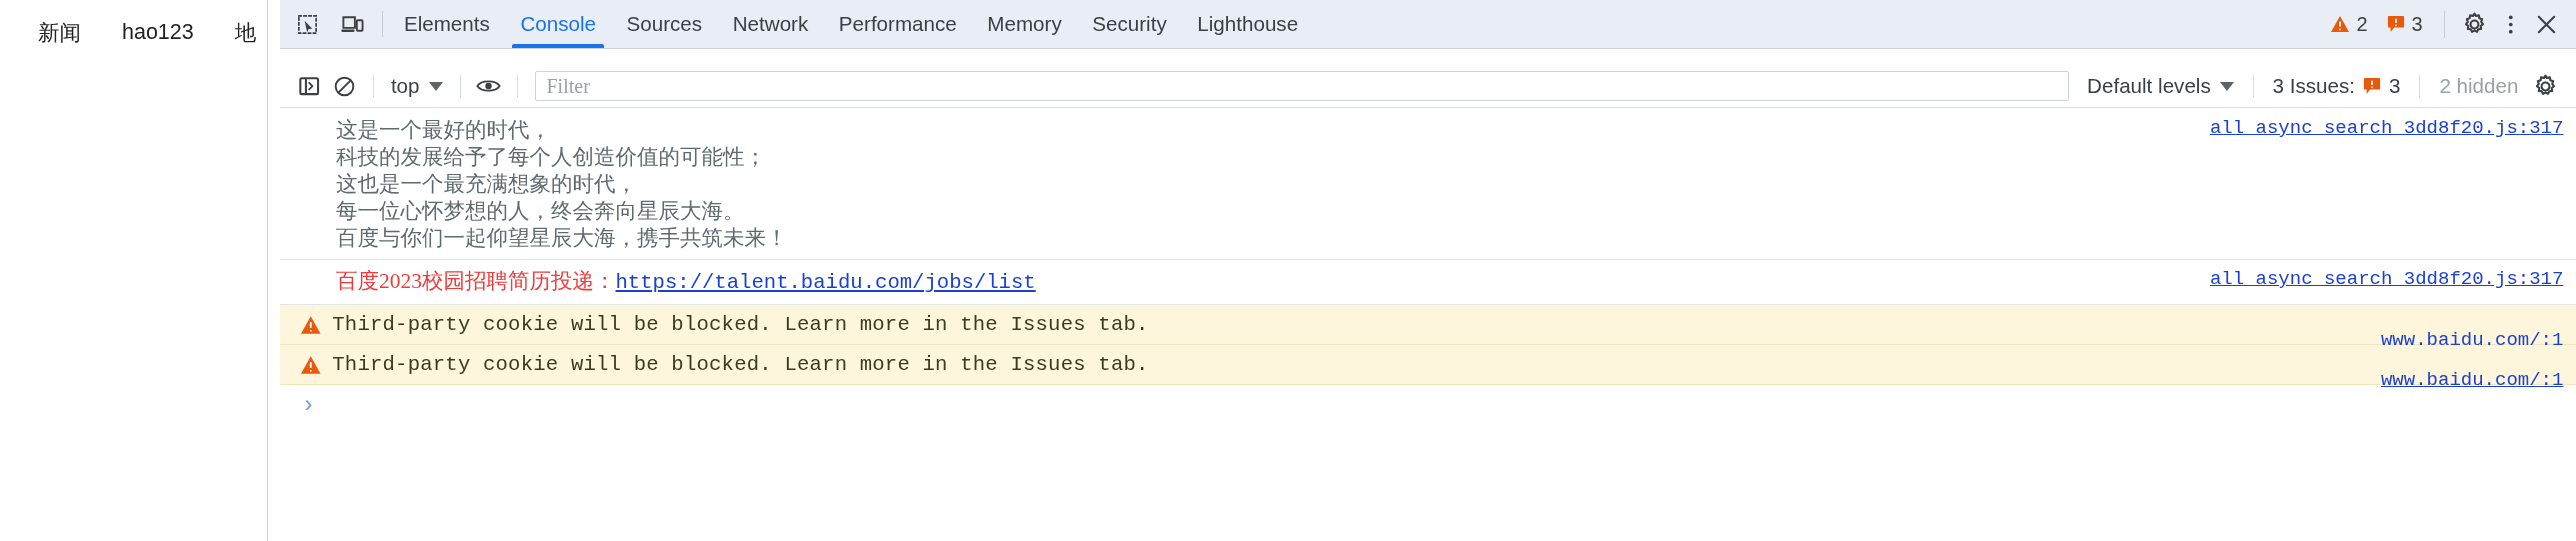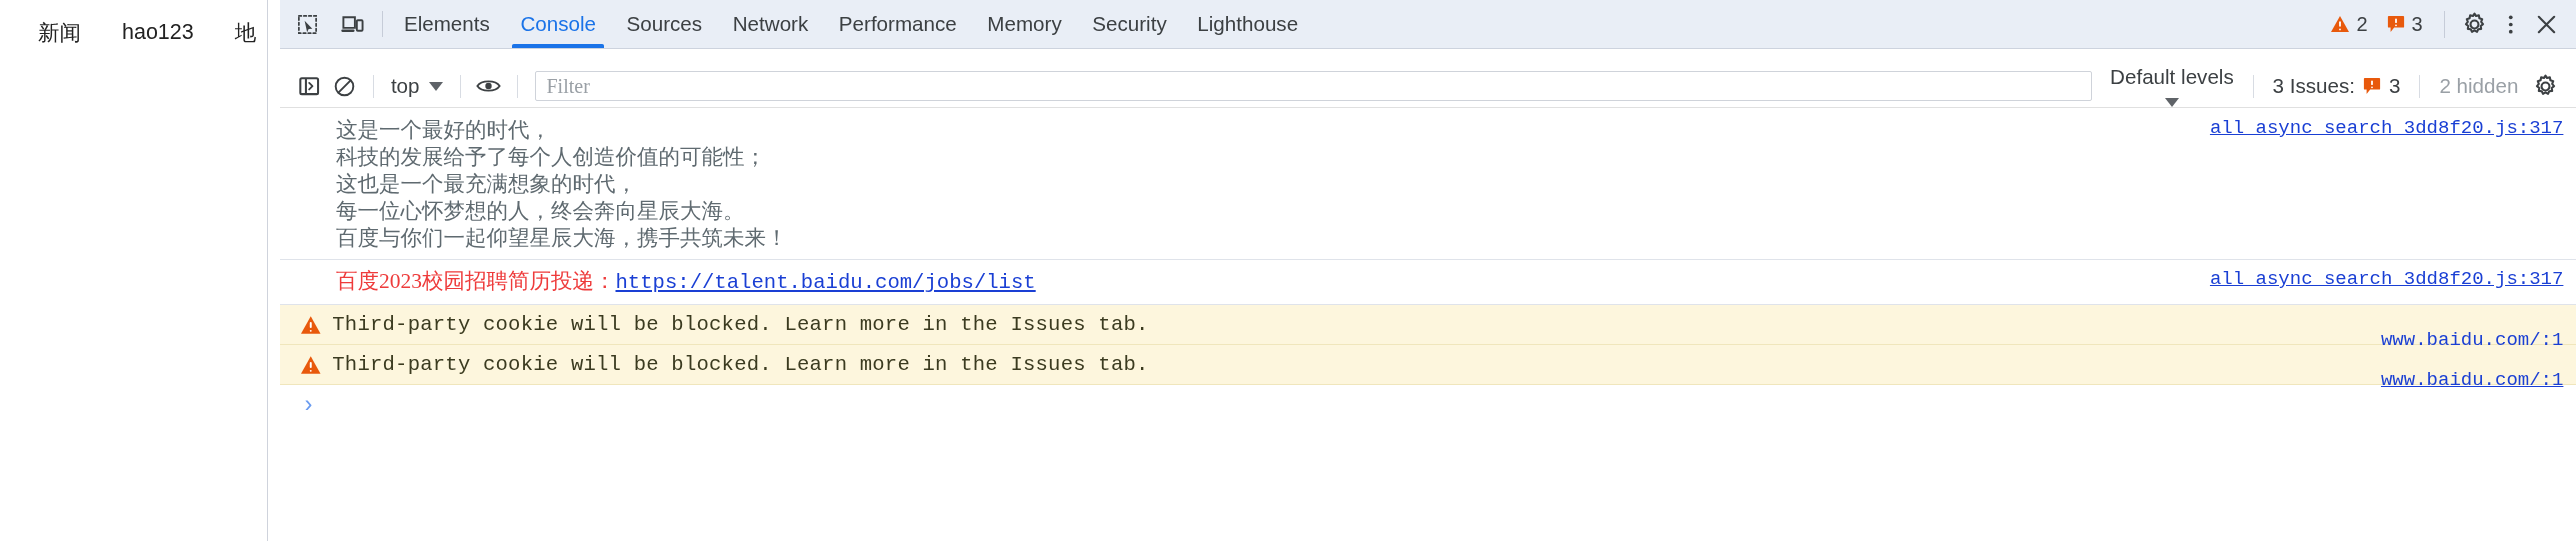--- a/index.html
+++ b/index.html
@@ -97,21 +97,21 @@
   .filter-input {
     flex: 1 1 auto; height: 30.5px; margin-left: 7.2px; margin-right: 9px;
     border: 0.9px solid #cfd3da; border-radius: 2px;
     background:#fff; color:#14532d; font-size: 20px;
     padding: 0 10.8px; outline:none;
     font-family: Liberation Serif, serif;
   }
   .filter-input::placeholder { color:#9aa0a6; }
   .levels {
     display:flex; align-items:center; gap:9px; padding: 0 9px;
-    font-size: 20.6px; color:#3c4043; cursor:pointer; white-space:nowrap;flex-direction:column;
+    font-size: 20.6px; color:#3c4043; cursor:pointer; white-space:nowrap;
   }
   .issues-chip {
     display:flex; align-items:center; gap:8px; padding: 0 9px;
     font-size: 20.6px; color:#3c4043; cursor:pointer; white-space:nowrap;
   }
   .hidden-chip { font-size: 20.6px; color:#9aa0a6; padding: 0 9px; white-space:nowrap; }
 
   
   .console {
     flex: 1 1 auto; position: relative; background:#fff; overflow:hidden;

